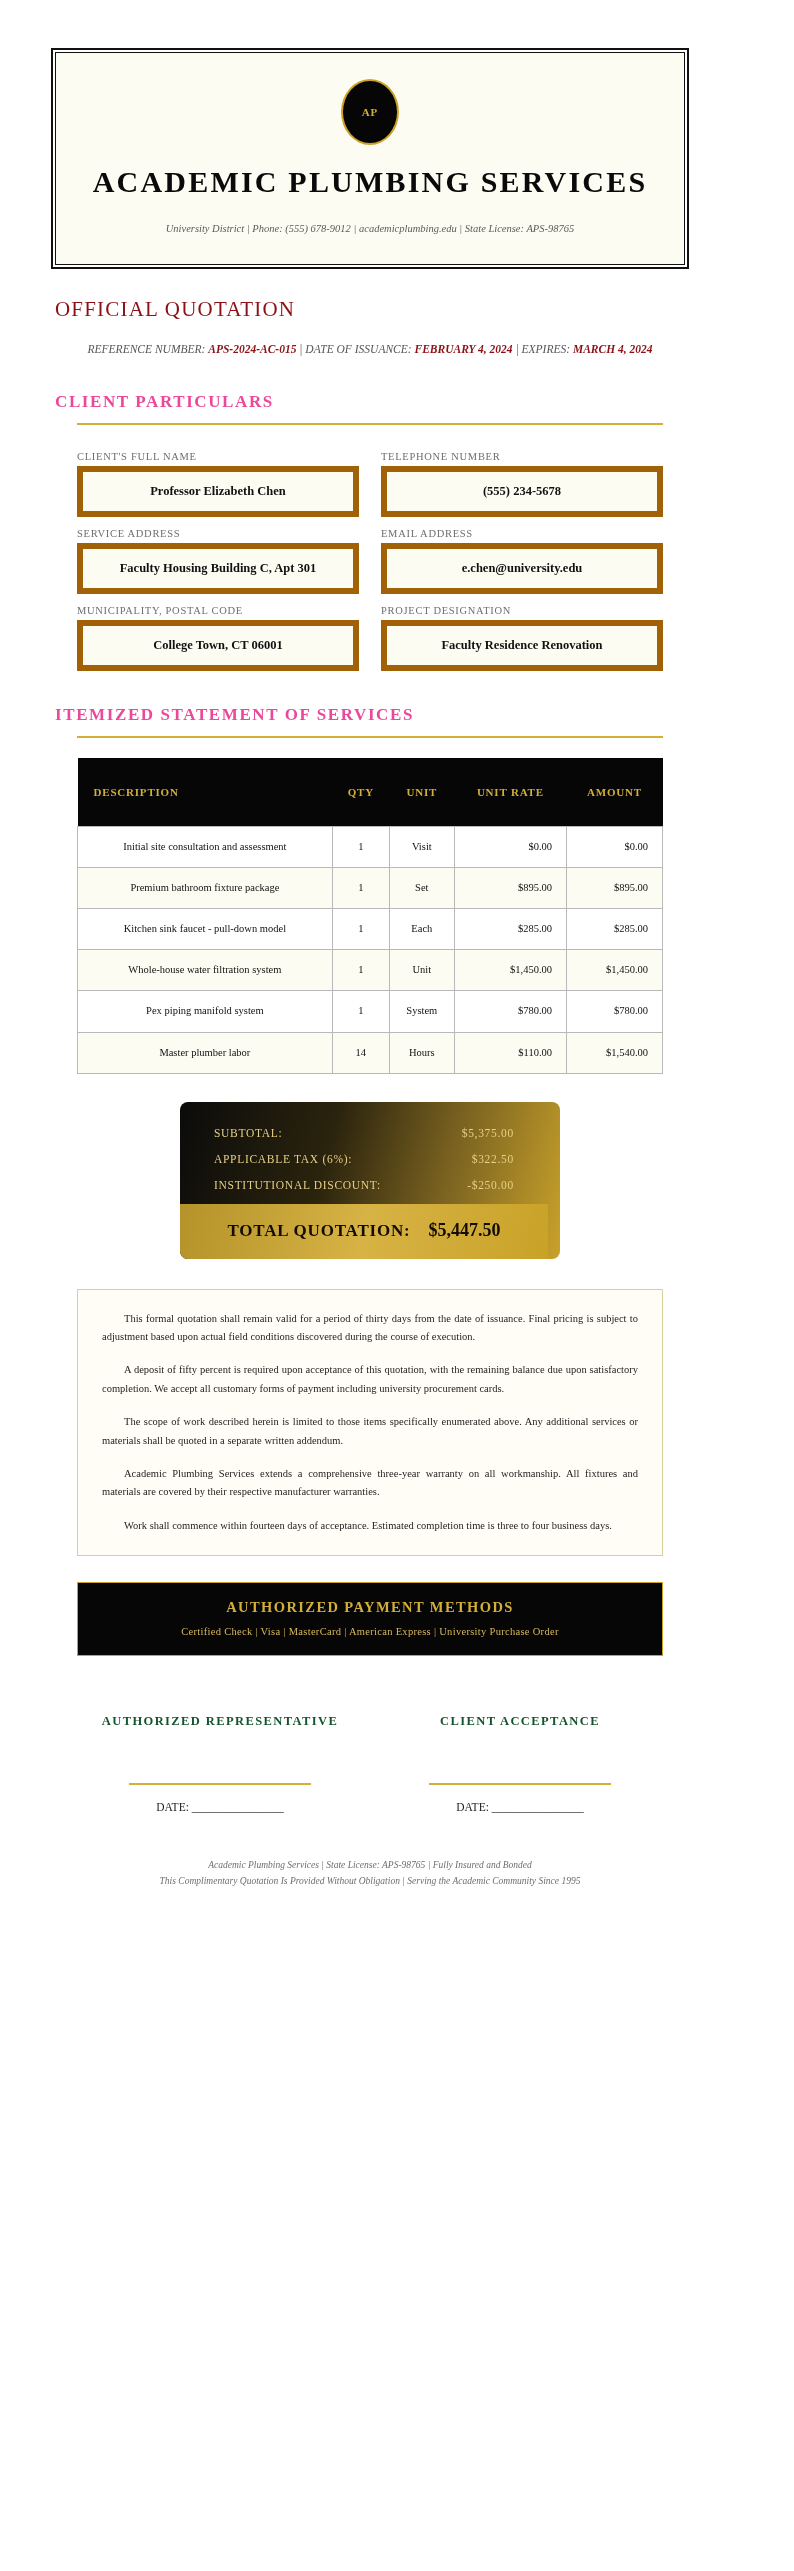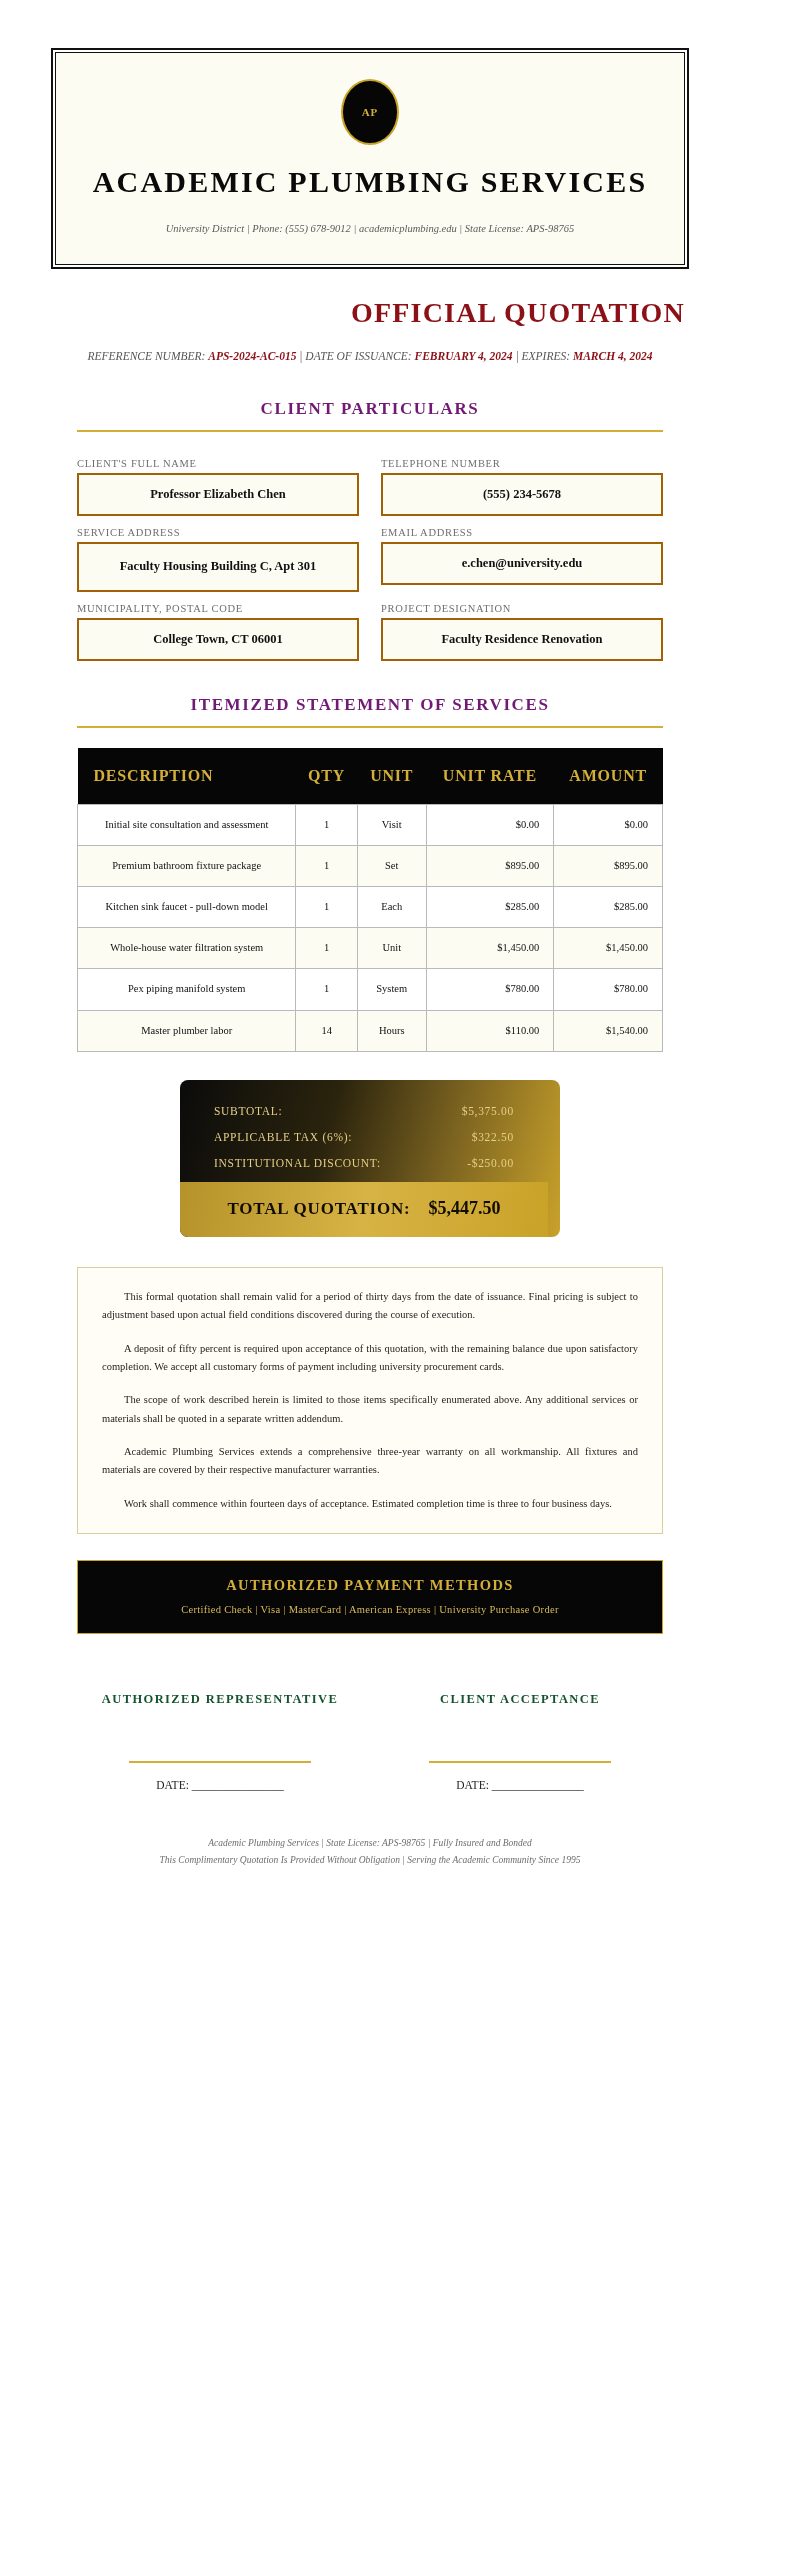--- a/index.html
+++ b/index.html
@@ -54,46 +54,46 @@
     font-size: 10.5px;
     font-style: italic;
     color: #5a5a5a;
     line-height: 1.55;
     max-width: 560px;
     margin: 0 auto;
   }
 
   
   .doc-title {
-    text-align: right;
+    text-align: left;
     color: #8b1117;
-    font-size: 28px;
-    font-weight: bold;
+    font-size: 21px;
+    font-weight: normal;
     letter-spacing: 1.2px;
     margin: 32px 0 18px 0;
   }
   .doc-meta {
     text-align: center;
     font-size: 11.5px;
     font-style: italic;
     color: #555;
     line-height: 1.6;
     max-width: 600px;
     margin: 0 auto;
   }
   .doc-meta b { color: #8b1117; font-style: italic; }
 
   
   .section-title {
-    text-align: center;
+    text-align: left;
     font-size: 17px;
     font-weight: bold;
     letter-spacing: 1.6px;
     margin: 34px 0 0 0;
-    color: #701a75;
+    color: #ec4899;
   }
   .rule {
     height: 2px;
     background: #d4af37;
     margin: 11px 22px 0 22px;
   }
 
   
   .client-grid {
     display: grid;
@@ -103,21 +103,21 @@
     margin: 18px 22px 0 22px;
   }
   .field-label {
     font-size: 10.5px;
     letter-spacing: 0.7px;
     color: #6e6e6e;
     margin: 8px 0 4px 0;
     text-transform: uppercase;
   }
   .field-box {
-    border: 2px solid #a16207;
+    border: 6px solid #a16207;
     background: #fdfcf3;
     text-align: center;
     font-weight: bold;
     font-size: 12.5px;
     padding: 11px 8px;
     line-height: 1.35;
     min-height: 42px;
     display: flex; align-items: center; justify-content: center;
   }
   .field-box.tall { min-height: 50px; }
@@ -126,23 +126,23 @@
   .svc-wrap { margin: 20px 22px 0 22px; }
   table.services {
     width: 100%;
     border-collapse: collapse;
     font-size: 10.5px;
   }
   table.services thead th {
     background: #060606;
     color: #d4af37;
     font-weight: bold;
-    font-size: 16px;
+    font-size: 11px;
     letter-spacing: 0.8px;
-    padding: 19px 8px;
+    padding: 28px 8px;
     text-align: center;
     border: none;
   }
   table.services thead th.desc { text-align: left; padding-left: 16px; }
   table.services tbody td {
     border: 1px solid #b9b9b9;
     padding: 13px 8px;
     text-align: center;
     line-height: 1.35;
     color: #111;

